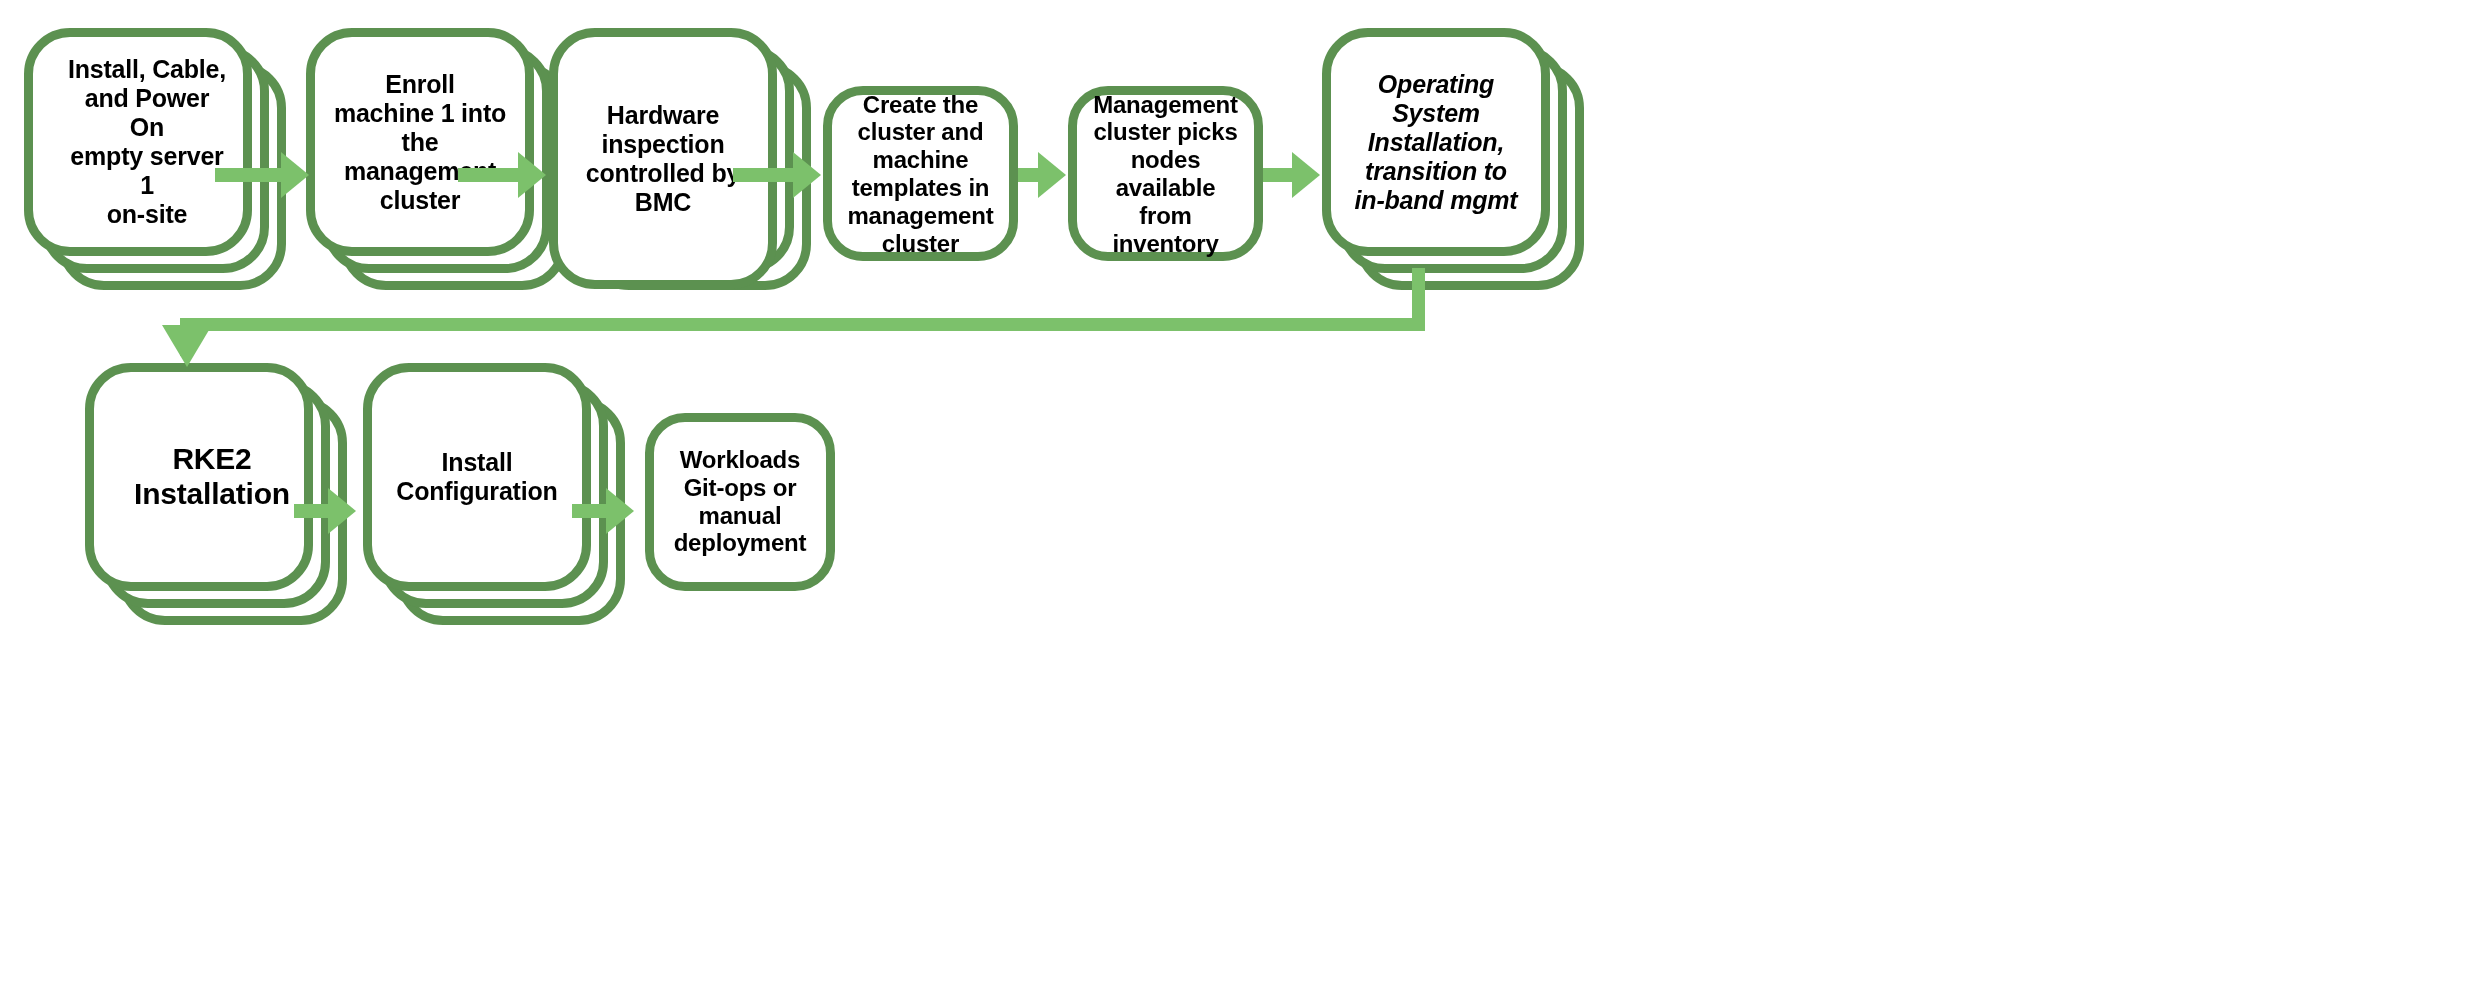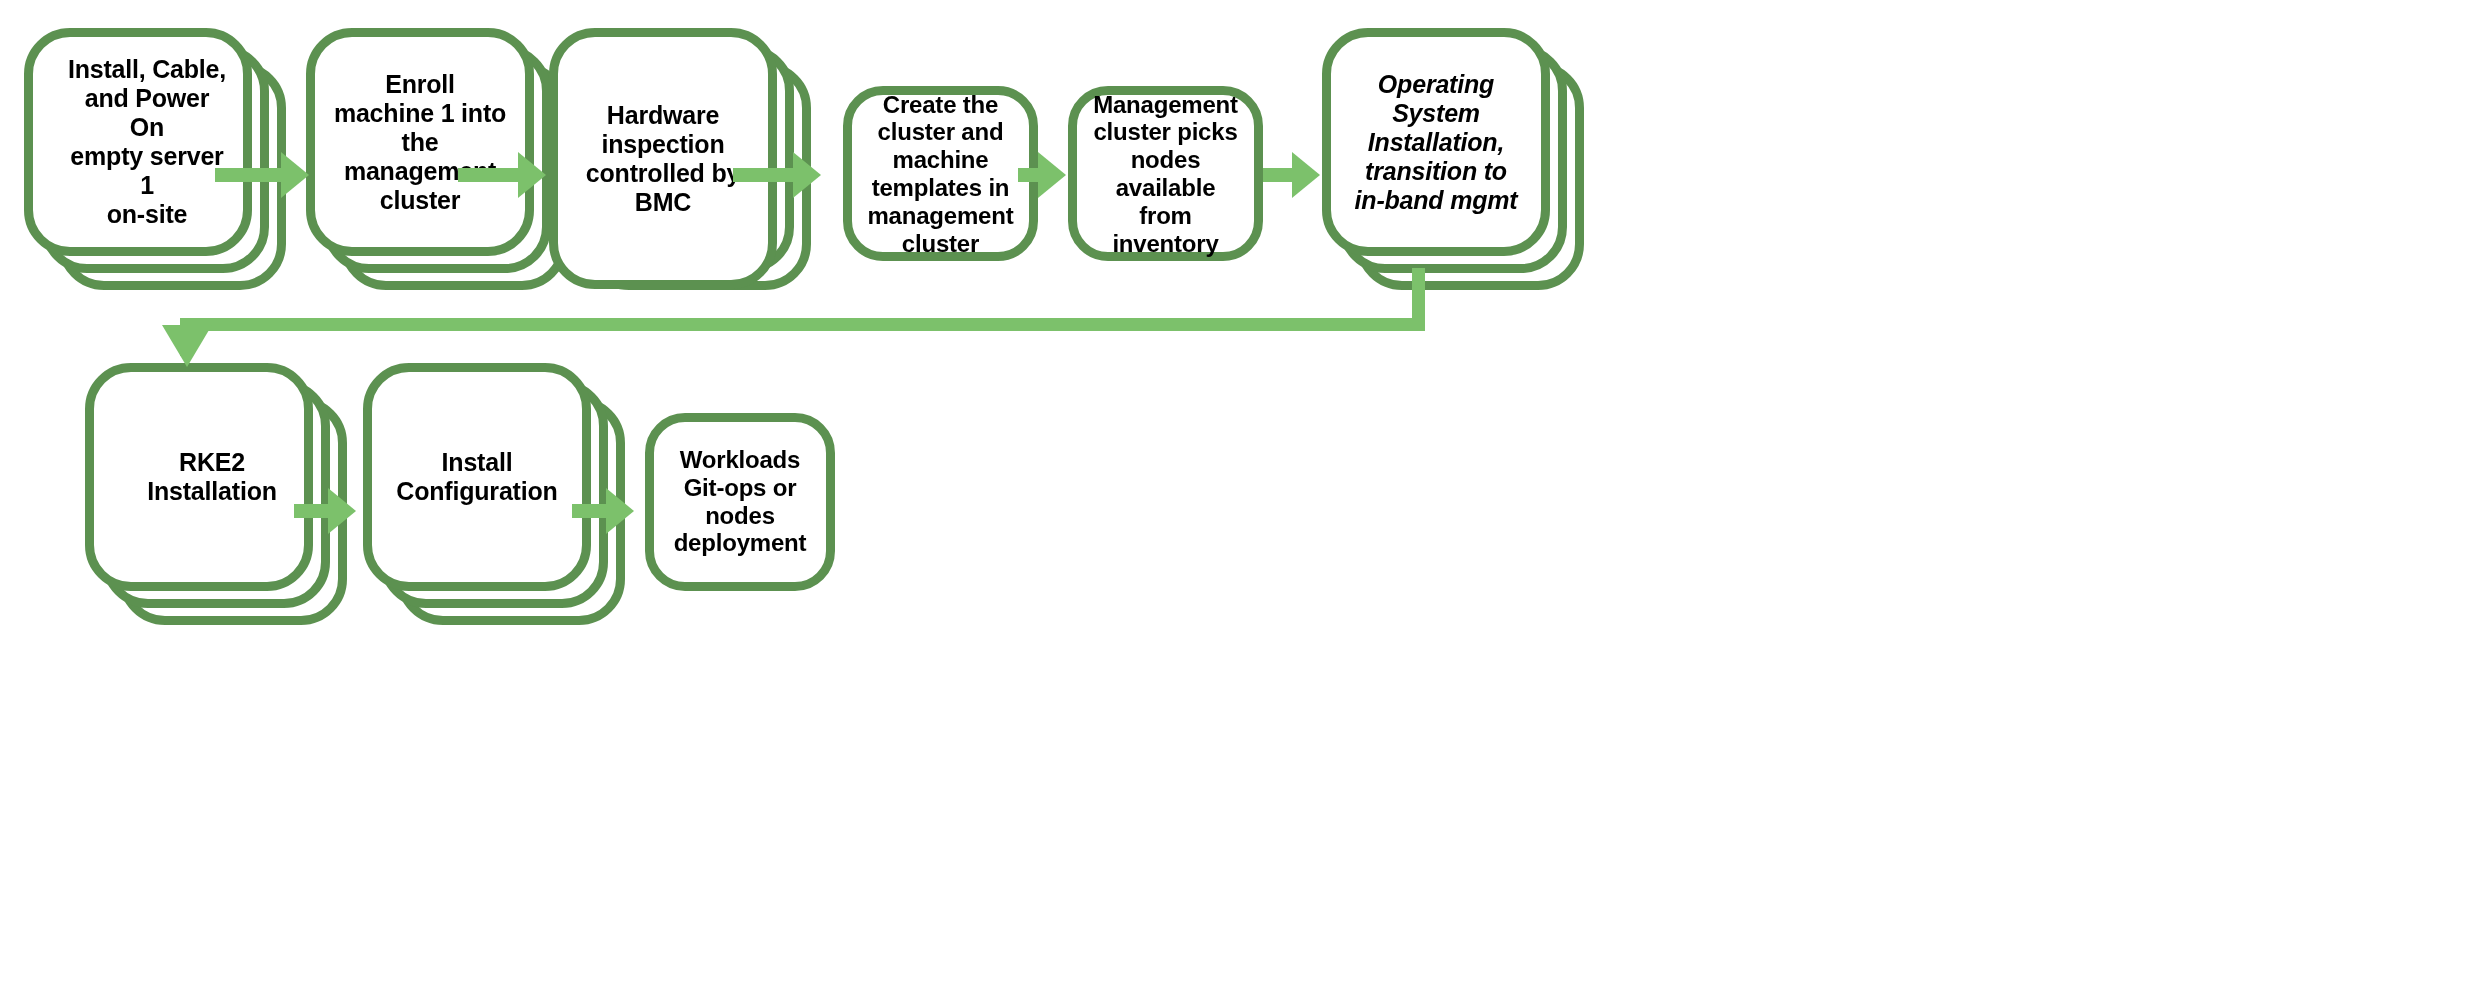--- a/index.html
+++ b/index.html
@@ -129,21 +129,21 @@
     <div class="card layer3" style="left: 34px; top: 34px; width: 228px; height: 228px; border-color: rgb(92, 145, 80); background: rgb(255, 255, 255);"></div>
     <div class="card layer2" style="left: 17px; top: 17px; width: 228px; height: 228px; border-color: rgb(92, 145, 80); background: rgb(255, 255, 255);"></div>
     <div class="card front" style="left: 0px; top: 0px; width: 228px; height: 261px; border-color: rgb(92, 145, 80); background: rgb(255, 255, 255);">
       <div class="card-label" style="font-size:25px;">Hardware
 inspection
 controlled by
 BMC</div>
     </div>
   </div>
 
-  <div class="node" style="left:823px; top:86px; width:195px; height:175px;margin-left:20px;">
+  <div class="node" style="left:823px; top:86px; width:195px; height:175px;">
     <div class="card front" style="left: 0px; top: 0px; width: 195px; height: 175px; border-radius: 40px; border-color: rgb(92, 145, 80); background: rgb(255, 255, 255);">
       <div class="card-label" style="font-size:24px;">Create the
 cluster and
 machine
 templates in
 management
 cluster</div>
     </div>
   </div>
 
@@ -168,39 +168,39 @@
 in-band mgmt</div>
     </div>
     <span class="ghost-text" style="left:175px; top:178px;">.</span>
     <span class="ghost-text" style="left:189px; top:200px;">t</span>
   </div>
 
   <div class="node" style="left:85px; top:363px; width:260px; height:245px;">
     <div class="card layer3" style="left: 34px; top: 34px; width: 228px; height: 228px; border-color: rgb(92, 145, 80); background: rgb(255, 255, 255);"></div>
     <div class="card layer2" style="left: 17px; top: 17px; width: 228px; height: 228px; border-color: rgb(92, 145, 80); background: rgb(255, 255, 255);"></div>
     <div class="card front" style="left: 0px; top: 0px; width: 228px; height: 228px; border-color: rgb(92, 145, 80); background: rgb(255, 255, 255);">
-      <div class="card-label" style="font-size:25px;padding-left:40px;">RKE2
+      <div class="card-label" style="font-size:30px;padding-left:40px;">RKE2
 Installation</div>
     </div>
   </div>
 
   <div class="node" style="left:363px; top:363px; width:260px; height:245px;">
     <div class="card layer3" style="left: 34px; top: 34px; width: 228px; height: 228px; border-color: rgb(92, 145, 80); background: rgb(255, 255, 255);"></div>
     <div class="card layer2" style="left: 17px; top: 17px; width: 228px; height: 228px; border-color: rgb(92, 145, 80); background: rgb(255, 255, 255);"></div>
     <div class="card front" style="left: 0px; top: 0px; width: 228px; height: 228px; border-color: rgb(92, 145, 80); background: rgb(255, 255, 255);">
       <div class="card-label" style="font-size:25px;">Install
 Configuration</div>
     </div>
   </div>
 
   <div class="node" style="left:645px; top:413px; width:190px; height:178px;">
     <div class="card front" style="left: 0px; top: 0px; width: 190px; height: 178px; border-radius: 40px; border-color: rgb(92, 145, 80); background: rgb(255, 255, 255);">
       <div class="card-label" style="font-size:24px;">Workloads
 Git-ops or
-nodes
+manual
 deployment</div>
     </div>
   </div>
 
   <div class="arrow-h" style="left: 215px; top: 168px; width: 68px; background: rgb(124, 193, 107);"></div>
 
   <div class="arrow-h" style="left: 458px; top: 168px; width: 62px; background: rgb(124, 193, 107);"></div>
 
   <div class="arrow-h" style="left: 733px; top: 168px; width: 62px; background: rgb(124, 193, 107);"></div>
 

